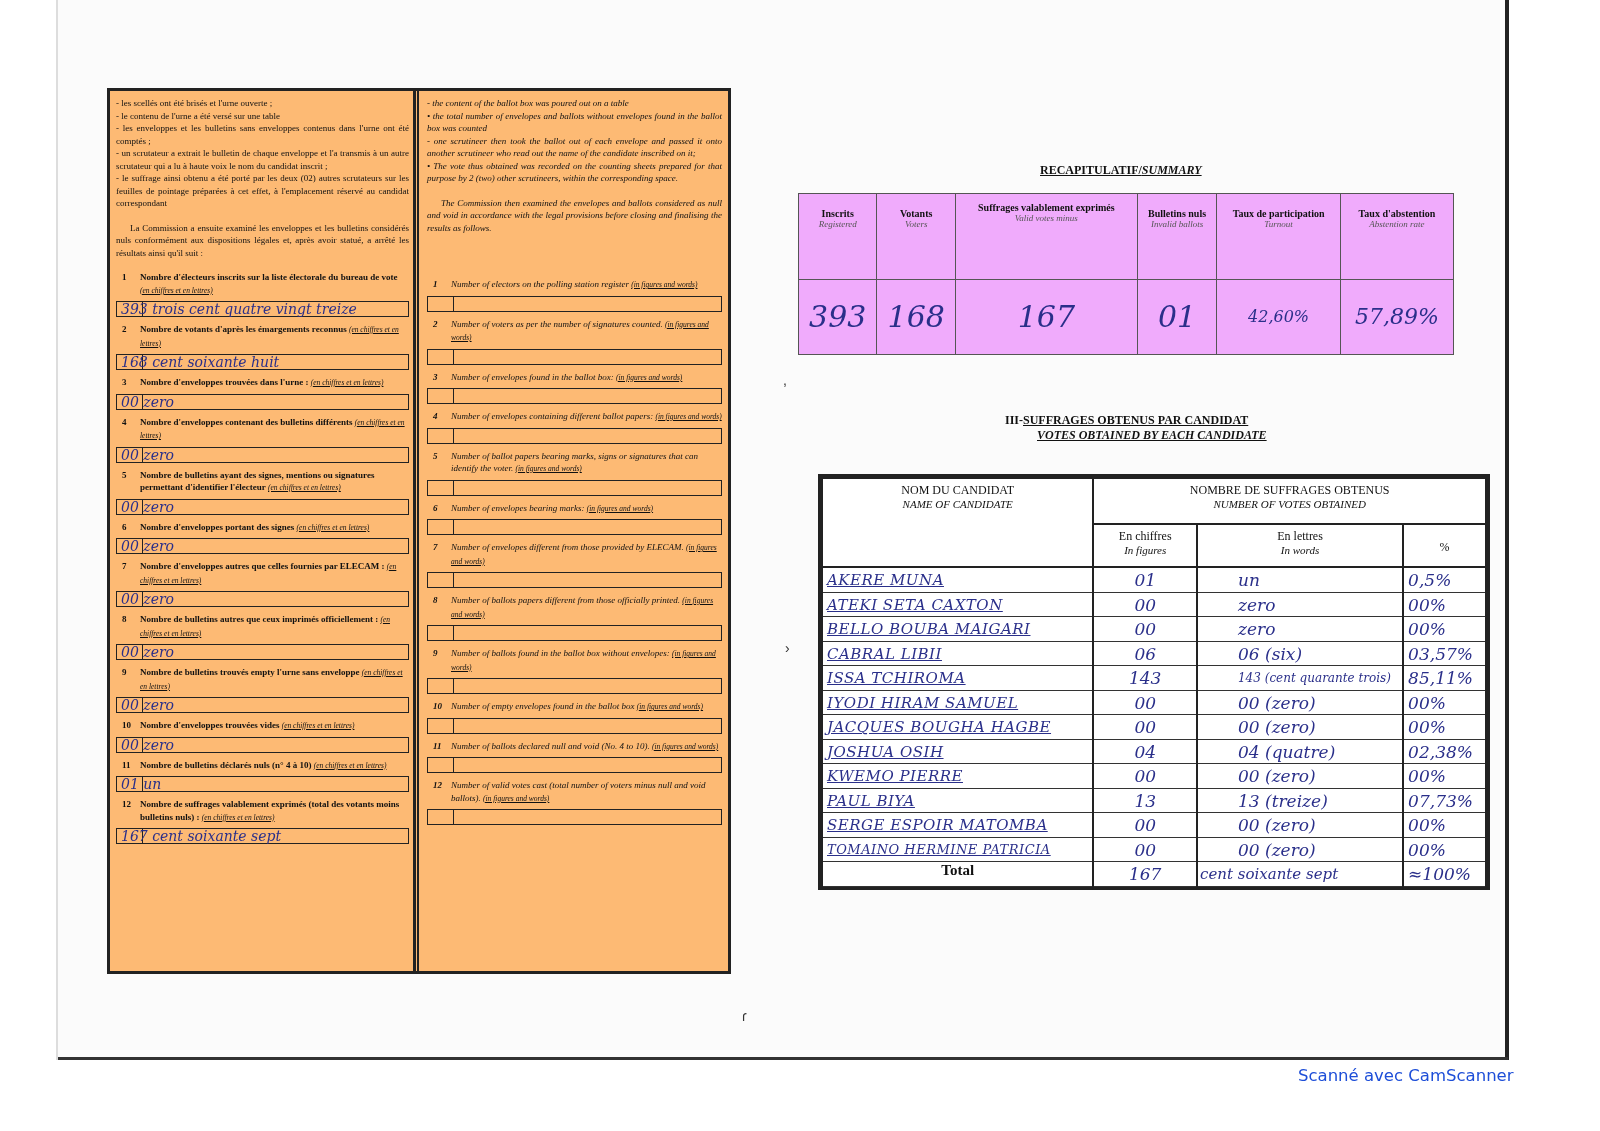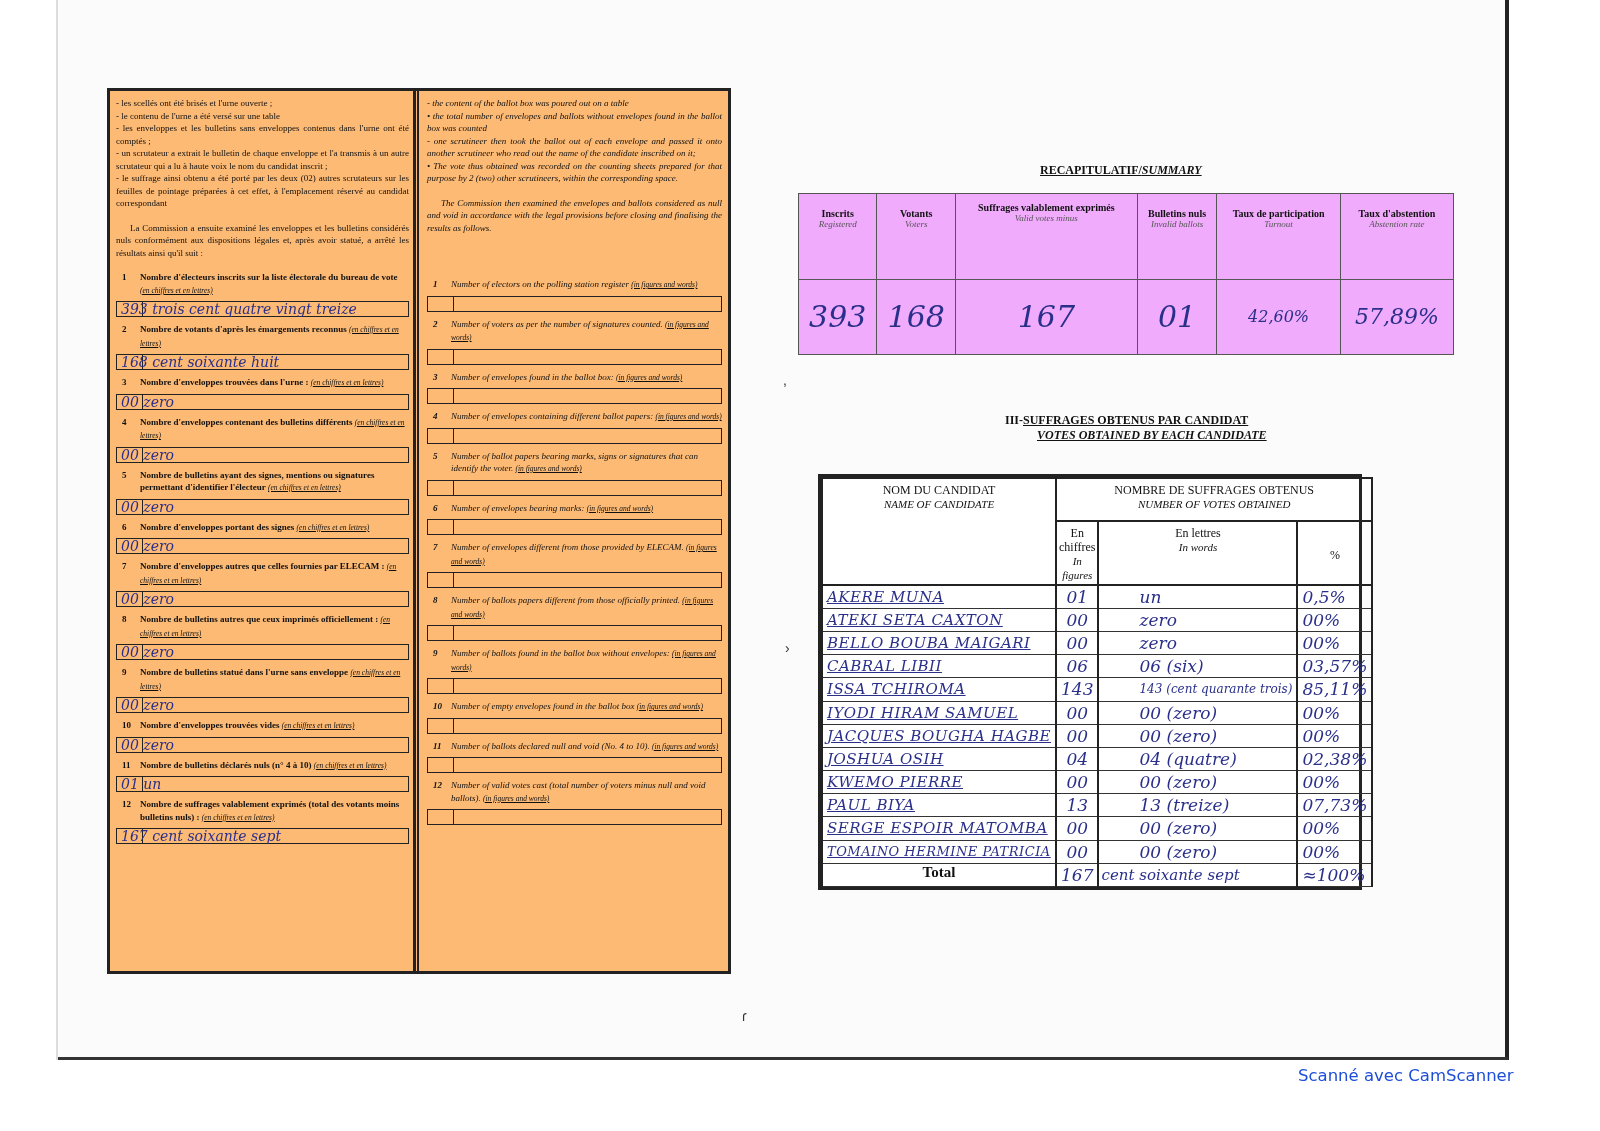--- a/index.html
+++ b/index.html
@@ -36,21 +36,21 @@
   .recap td, .recap th { border:1px solid #555; text-align:center; vertical-align:top; font-family:"Liberation Serif", serif; }
   .recap th { height:70px; font-size:10px; font-weight:bold; padding-top:14px; }
   .recap th .sub { display:block; font-weight:normal; font-style:italic; font-size:9px; color:#555; }
   .recap td { height:72px; vertical-align:middle; }
   .recap td .hand { font-size:30px; line-height:30px; padding:0; }
 
   .sec-title { position:absolute; left:1005px; top:413px; font-family:"Liberation Serif", serif; font-weight:bold; font-size:12px; line-height:15px; }
   .sec-title .u { text-decoration:underline; }
   .sec-title .en { display:block; padding-left:32px; font-style:italic; text-decoration:underline; }
 
-  .cand { position:absolute; left:818px; top:474px; width:544px; height:416px; border:3px solid #222; background:#fff; box-sizing:border-box; }
+  .cand { position:absolute; left:818px; top:474px; width:672px; height:416px; border:3px solid #222; background:#fff; box-sizing:border-box; }
   .cand table { width:100%; height:100%; }
   .cand th, .cand td { border:2px solid #222; font-family:"Liberation Serif", serif; }
   .cand th { font-weight:normal; font-size:12px; line-height:14px; text-align:center; vertical-align:top; padding-top:4px; }
   .cand th i { font-size:11px; }
   .cand td { border-top:1px solid #333; border-bottom:1px solid #333; height:22px; padding:0 4px; }
   .cand td .hand { font-size:17px; line-height:20px; padding:0; }
   .cand td.name .hand { font-size:15px; text-decoration:underline; letter-spacing:0.5px; }
   .cand td.c { text-align:center; }
   .cand td.w { padding-left:40px; }
   .cand .total-label { font-weight:bold; font-size:15px; text-align:center; vertical-align:top; }
@@ -118,21 +118,21 @@
           <span class="fig"></span>
           <span class="hand">00  zero</span>
         </div>
 
       <div class="item"><span class="num">8</span><span class="lbl">Nombre de bulletins autres que ceux imprimés officiellement :</span> <span class="note">(en chiffres et en lettres)</span></div>
       <div class="answer">
           <span class="fig"></span>
           <span class="hand">00  zero</span>
         </div>
 
-      <div class="item"><span class="num">9</span><span class="lbl">Nombre de bulletins statué dans l'urne sans enveloppe</span> <span class="note">(en chiffres et en lettres)</span></div>
+      <div class="item"><span class="num">9</span><span class="lbl">Nombre de bulletins trouvés empty l'urne sans enveloppe</span> <span class="note">(en chiffres et en lettres)</span></div>
       <div class="answer">
           <span class="fig"></span>
           <span class="hand">00  zero</span>
         </div>
 
       <div class="item"><span class="num">10</span><span class="lbl">Nombre d'enveloppes trouvées vides</span> <span class="note">(en chiffres et en lettres)</span></div>
       <div class="answer">
           <span class="fig"></span>
           <span class="hand">00  zero</span>
         </div>

